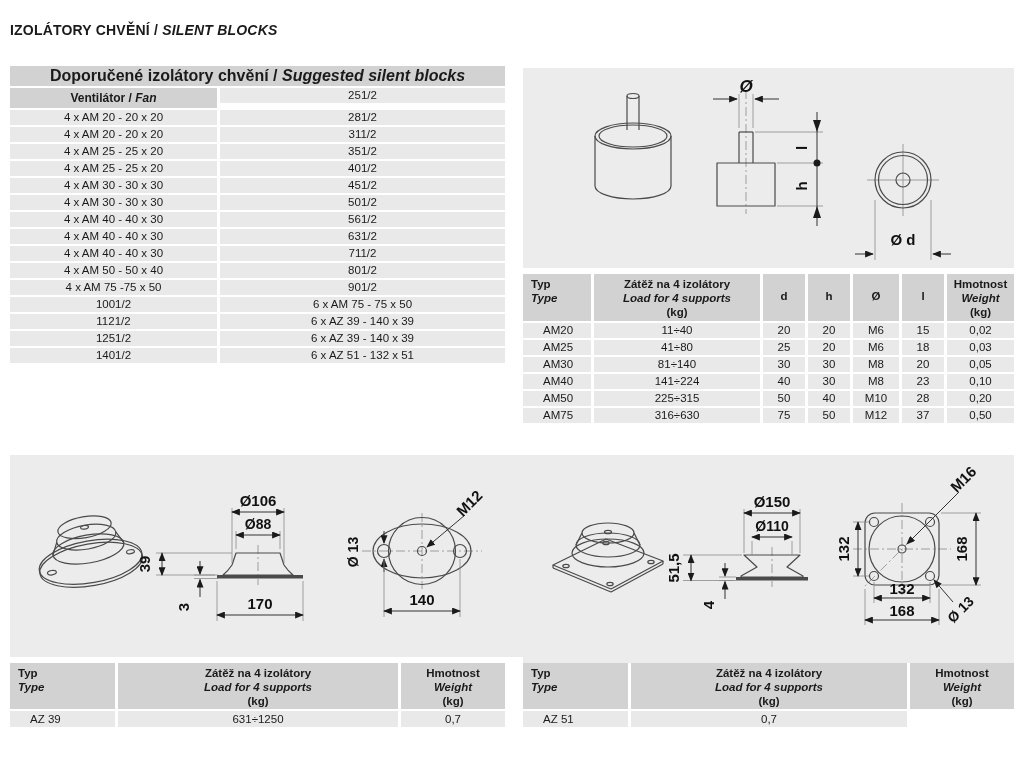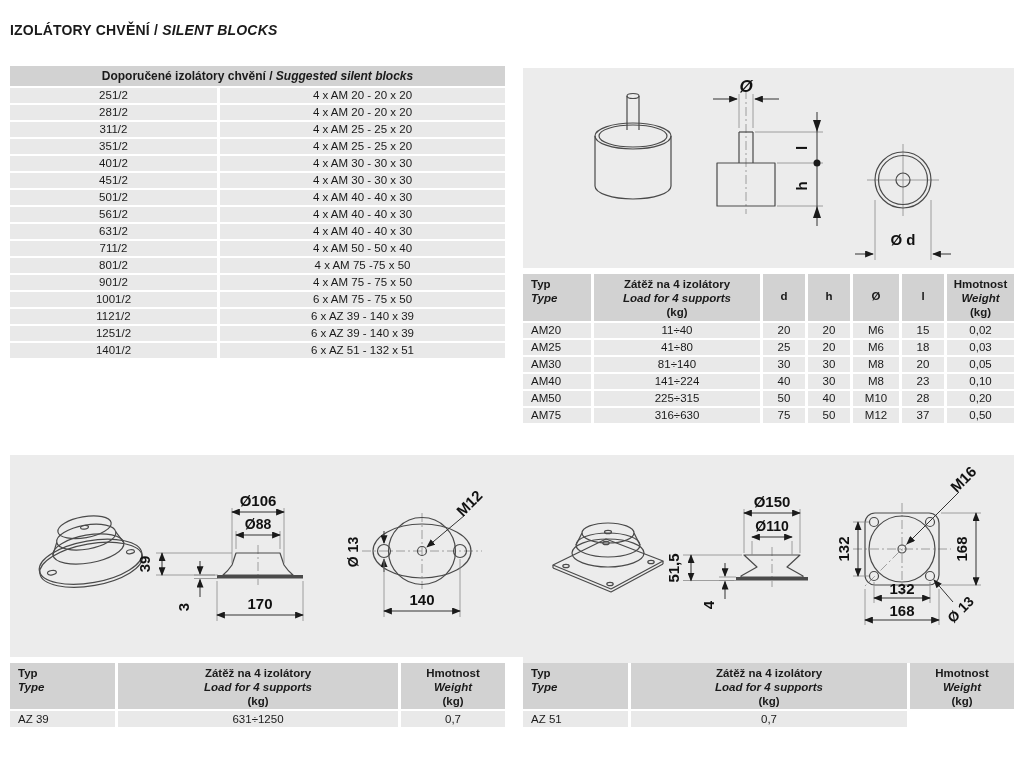--- a/index.html
+++ b/index.html
@@ -5,24 +5,24 @@
   html,body{margin:0;padding:0;background:#fff;}
   body{width:1024px;height:768px;position:relative;overflow:hidden;
        font-family:"Liberation Sans",sans-serif;color:#1a1a1a;}
   .abs{position:absolute;}
   #title{left:10px;top:22px;font-size:14px;font-weight:bold;letter-spacing:.2px;}
   
   .grid{display:grid;column-gap:3px;row-gap:2px;background:#fff;}
   .hc{background:#d2d2d2;font-weight:bold;font-size:11.5px;text-align:center;}
   .c{background:#e9e9e9;font-size:11.5px;text-align:center;line-height:15px;height:15px;
      white-space:nowrap;overflow:hidden;}
-  .c.l{text-align:left;padding-left:8px;}
+  .c.l{text-align:left;padding-left:20px;}
   
   #suggested{left:10px;top:66px;width:495px;grid-template-columns:207px 1fr;}
-  #suggested .cap{grid-column:1 / -1;line-height:20px;height:20px;font-size:12px;}
+  #suggested .cap{grid-column:1 / -1;line-height:20px;height:20px;font-size:16px;}
   #suggested .h2{line-height:20px;height:20px;font-size:12px;}
   
   #amtable{left:523px;top:274px;width:491px;grid-template-columns:68px 166px 42px 42px 46px 42px 1fr;}
   .h3{height:47px;line-height:14px;padding-top:3px;box-sizing:border-box;}
   .h3.one{line-height:44px;padding-top:0;}
   .h3.left{text-align:left;padding-left:8px;}
   
   .aztable{top:663px;grid-template-columns:105px 1fr 104px;}
   #az39table{left:10px;width:495px;}
   #az51table{left:523px;width:491px;}
@@ -52,20 +52,24 @@
 
 <div id="title" class="abs">
   <span>IZOLÁTORY CHVĚNÍ /</span>
   <i>SILENT BLOCKS</i>
 </div>
 
 <div id="suggested" class="abs grid">
   <div class="hc cap">
     <span>Doporučené izolátory chvění /</span>
     <i>Suggested silent blocks</i>
+  </div>
+  <div class="hc h2">
+    <span>Ventilátor /</span>
+    <i>Fan</i>
   </div>
   <div class="c">251/2</div>
   <div class="c">4 x AM 20 - 20 x 20</div>
   <div class="c">281/2</div>
   <div class="c">4 x AM 20 - 20 x 20</div>
   <div class="c">311/2</div>
   <div class="c">4 x AM 25 - 25 x 20</div>
   <div class="c">351/2</div>
   <div class="c">4 x AM 25 - 25 x 20</div>
   <div class="c">401/2</div>
@@ -76,21 +80,20 @@
   <div class="c">4 x AM 40 - 40 x 30</div>
   <div class="c">561/2</div>
   <div class="c">4 x AM 40 - 40 x 30</div>
   <div class="c">631/2</div>
   <div class="c">4 x AM 40 - 40 x 30</div>
   <div class="c">711/2</div>
   <div class="c">4 x AM 50 - 50 x 40</div>
   <div class="c">801/2</div>
   <div class="c">4 x AM 75 -75 x 50</div>
   <div class="c">901/2</div>
-  <div class="c">4 x AM 75 - 75 x 50</div>
   <div class="c">1001/2</div>
   <div class="c">6 x AM 75 - 75 x 50</div>
   <div class="c">1121/2</div>
   <div class="c">6 x AZ 39 - 140 x 39</div>
   <div class="c">1251/2</div>
   <div class="c">6 x AZ 39 - 140 x 39</div>
   <div class="c">1401/2</div>
   <div class="c">6 x AZ 51 - 132 x 51</div>
 </div>
 

